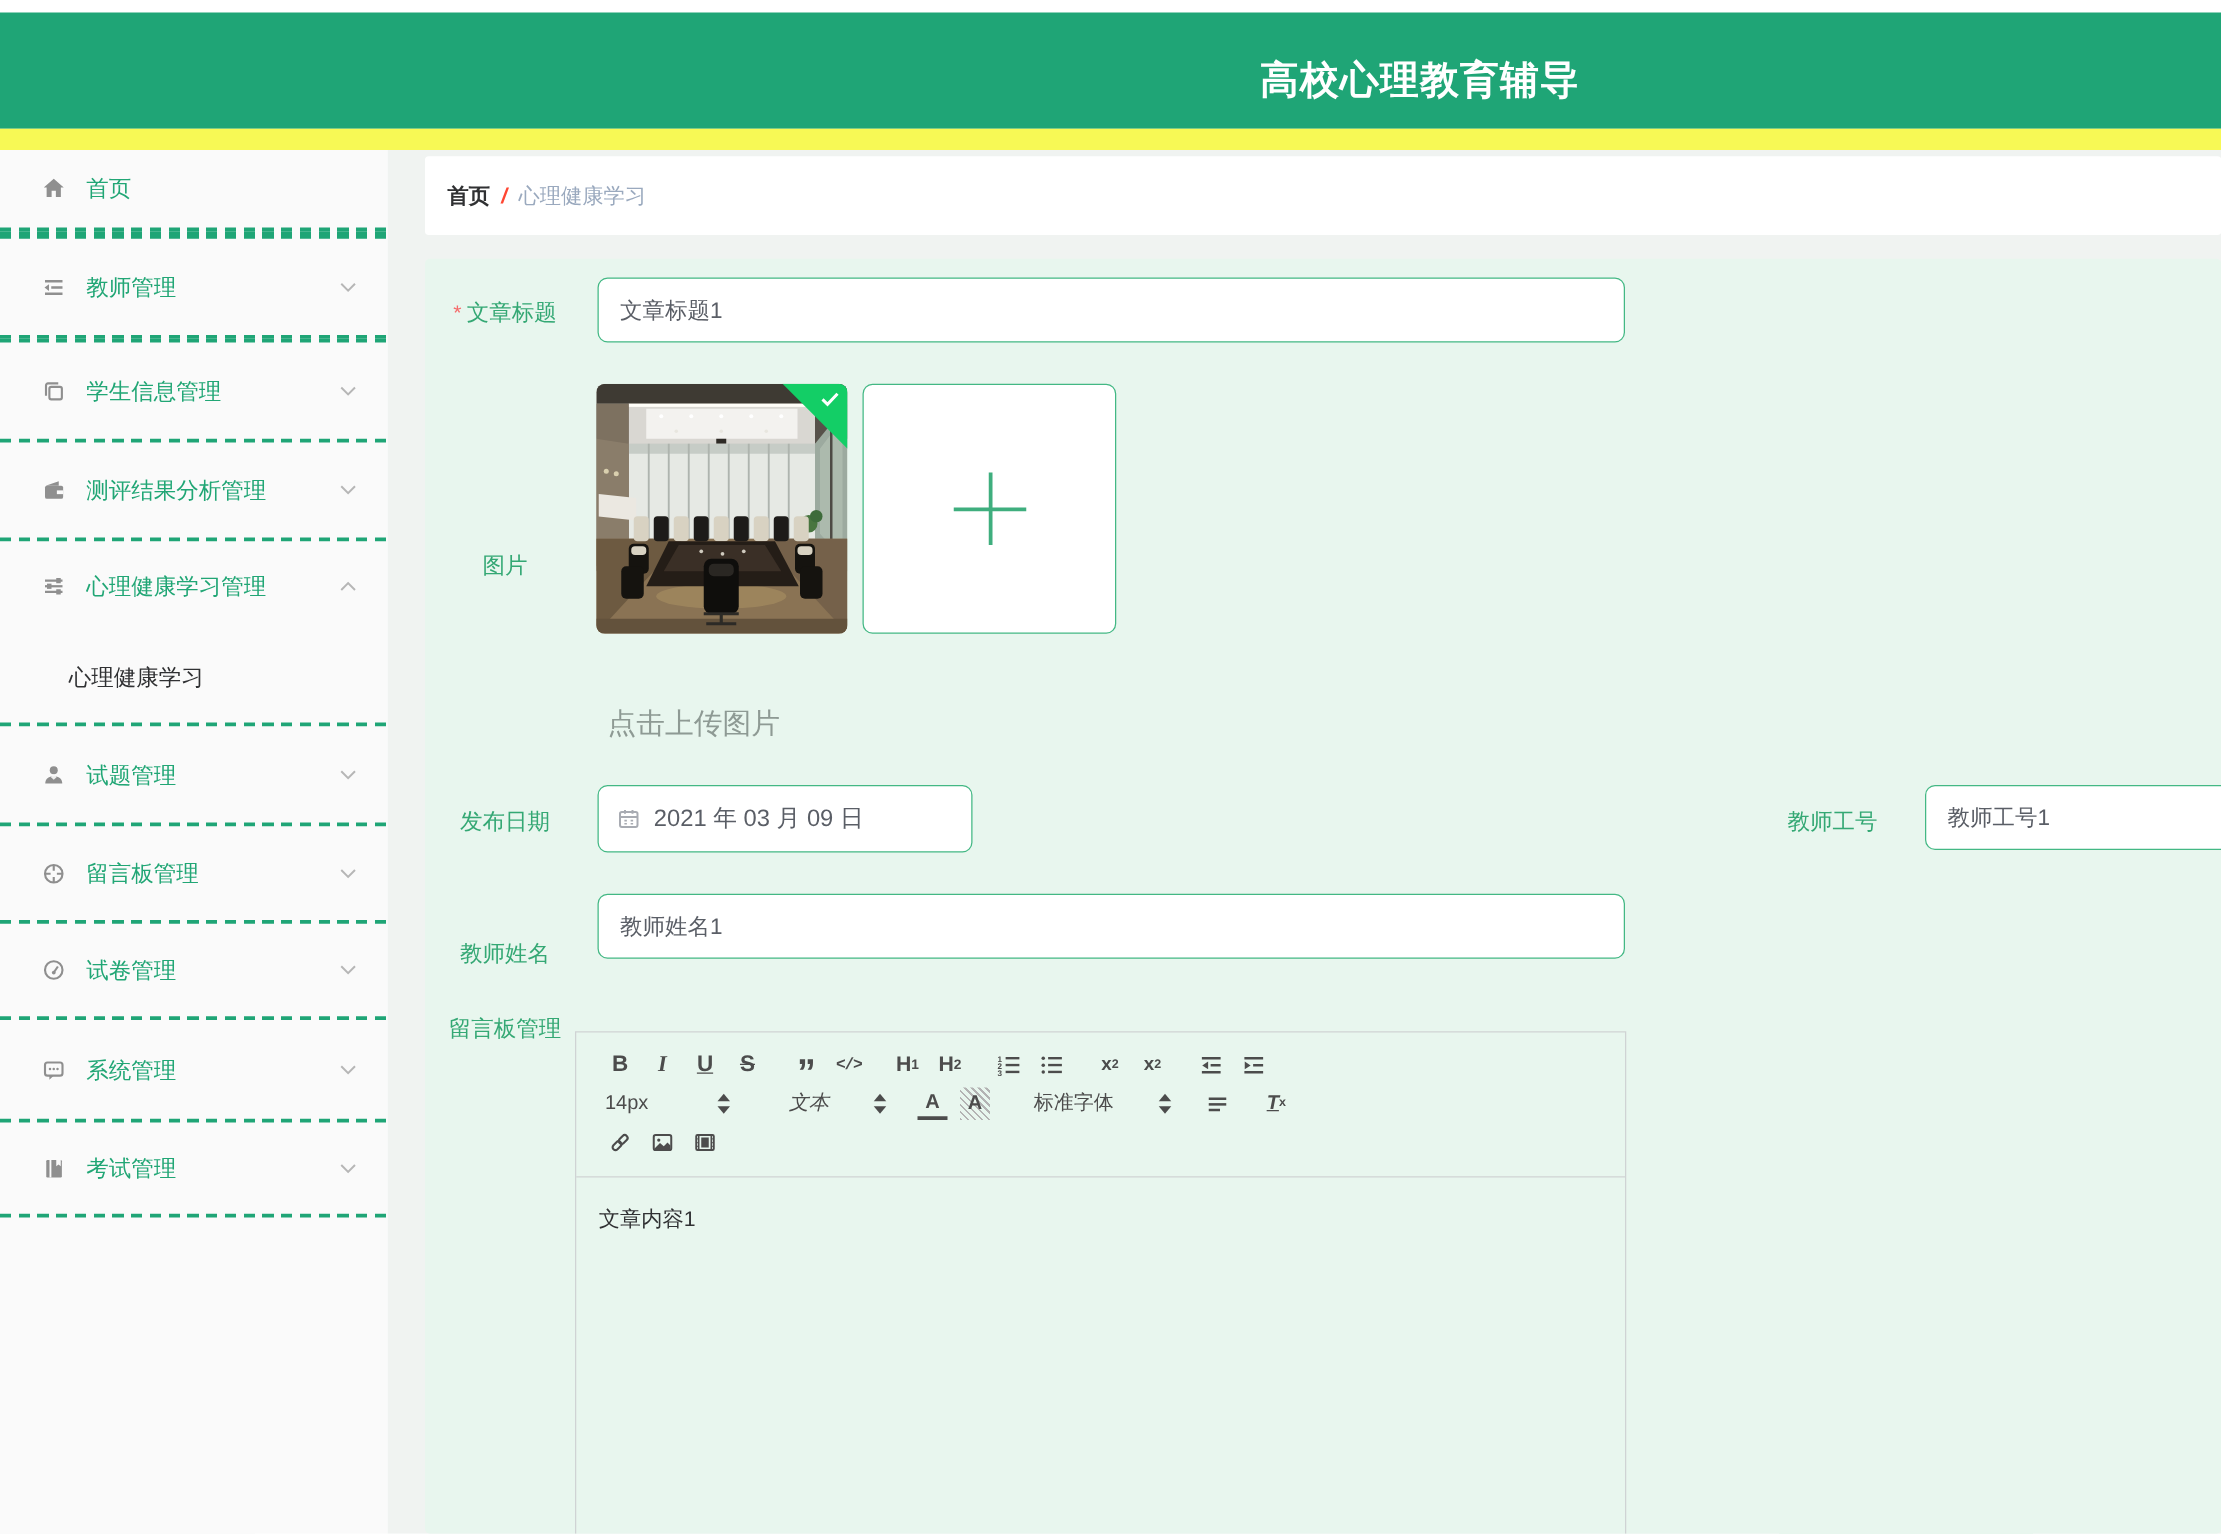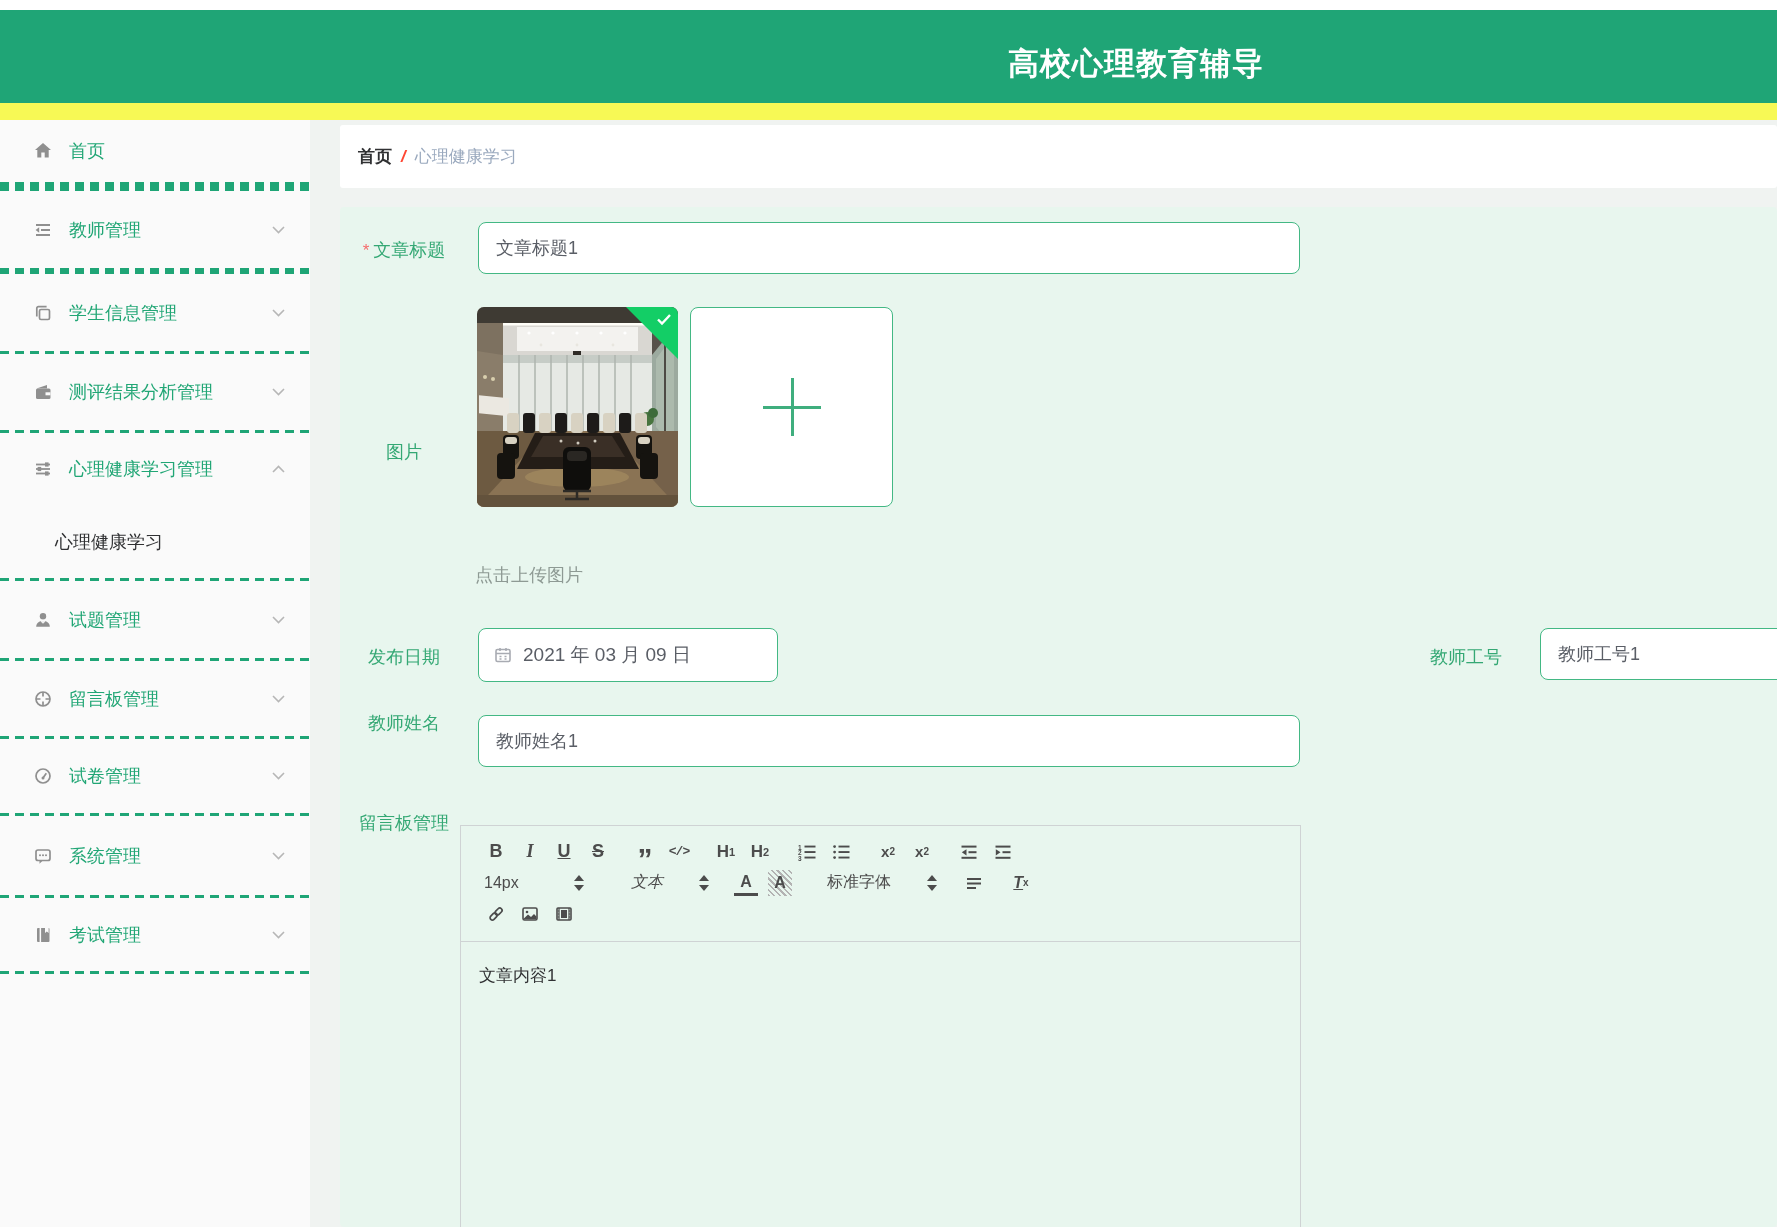--- a/index.html
+++ b/index.html
@@ -51,21 +51,21 @@
   .thumb svg { display:block; }
   .img-badge { position:absolute; top:0; right:0; width:0; height:0;
     border-top:52px solid #13ce66; border-left:52px solid transparent; }
   .img-badge-check { position:absolute; top:6px; right:6px; }
   .upload-box { position:absolute; left:350px; top:100px; width:203px; height:200px;
     background:#fff; border:1px solid #43b884; border-radius:8px; cursor:pointer; }
   .plus { position:absolute; left:50%; top:50%; width:58px; height:58px;
     transform:translate(-50%,-50%); }
   .plus::before { content:""; position:absolute; left:0; top:28px; width:58px; height:3px; background:#3fae7e; }
   .plus::after  { content:""; position:absolute; left:28px; top:0; width:3px; height:58px; background:#3fae7e; }
-  .upload-hint { position:absolute; left:135px; top:356px; font-size:18px; color:#8e9a94; }
+  .upload-hint { position:absolute; left:146px; top:356px; font-size:23px; color:#8e9a94; }
 
   
   .datebox { position:absolute; left:138px; top:421px; width:300px; height:54px; background:#fff;
     border:1px solid #43b884; border-radius:8px; display:flex; align-items:center;
     padding:0 14px; gap:10px; cursor:pointer; }
   .datebox .dtxt { font-size:19px; color:#5a5e66; }
 
   
   .editor { position:absolute; left:120px; top:618px; width:841px; height:450px;
     border:1px solid #cfd3d4; }
@@ -418,21 +418,21 @@
           <rect x="3" y="4.5" width="14" height="12" rx="1.5"></rect>
           <path d="M3 8.5 h14 M7 3 v3 M13 3 v3"></path>
           <path d="M6.5 11.5 h2 M11.5 11.5 h2 M6.5 14 h2 M11.5 14 h2" stroke-width="1.3"></path>
         </svg>
       <span class="dtxt">2021 年 03 月 09 日</span>
     </div>
 
     <div class="flabel" style="left:1062px; top:438px">教师工号</div>
     <input class="ipt" style="left: 1200px; top: 421px; width: 560px; height: 52px;" value="教师工号1">
 
-    <div class="flabel" style="top:504px">教师姓名</div>
+    <div class="flabel" style="top:544px">教师姓名</div>
     <input class="ipt" style="left: 138px; top: 508px; width: 822px; height: 52px;" value="教师姓名1">
 
     <div class="flabel" style="top:604px">留言板管理</div>
 
     <div class="editor">
       <div class="toolbar">
 
         <div class="tb-row">
           <span class="tbtn t-b">B</span>
           <span class="tbtn t-i">I</span>

